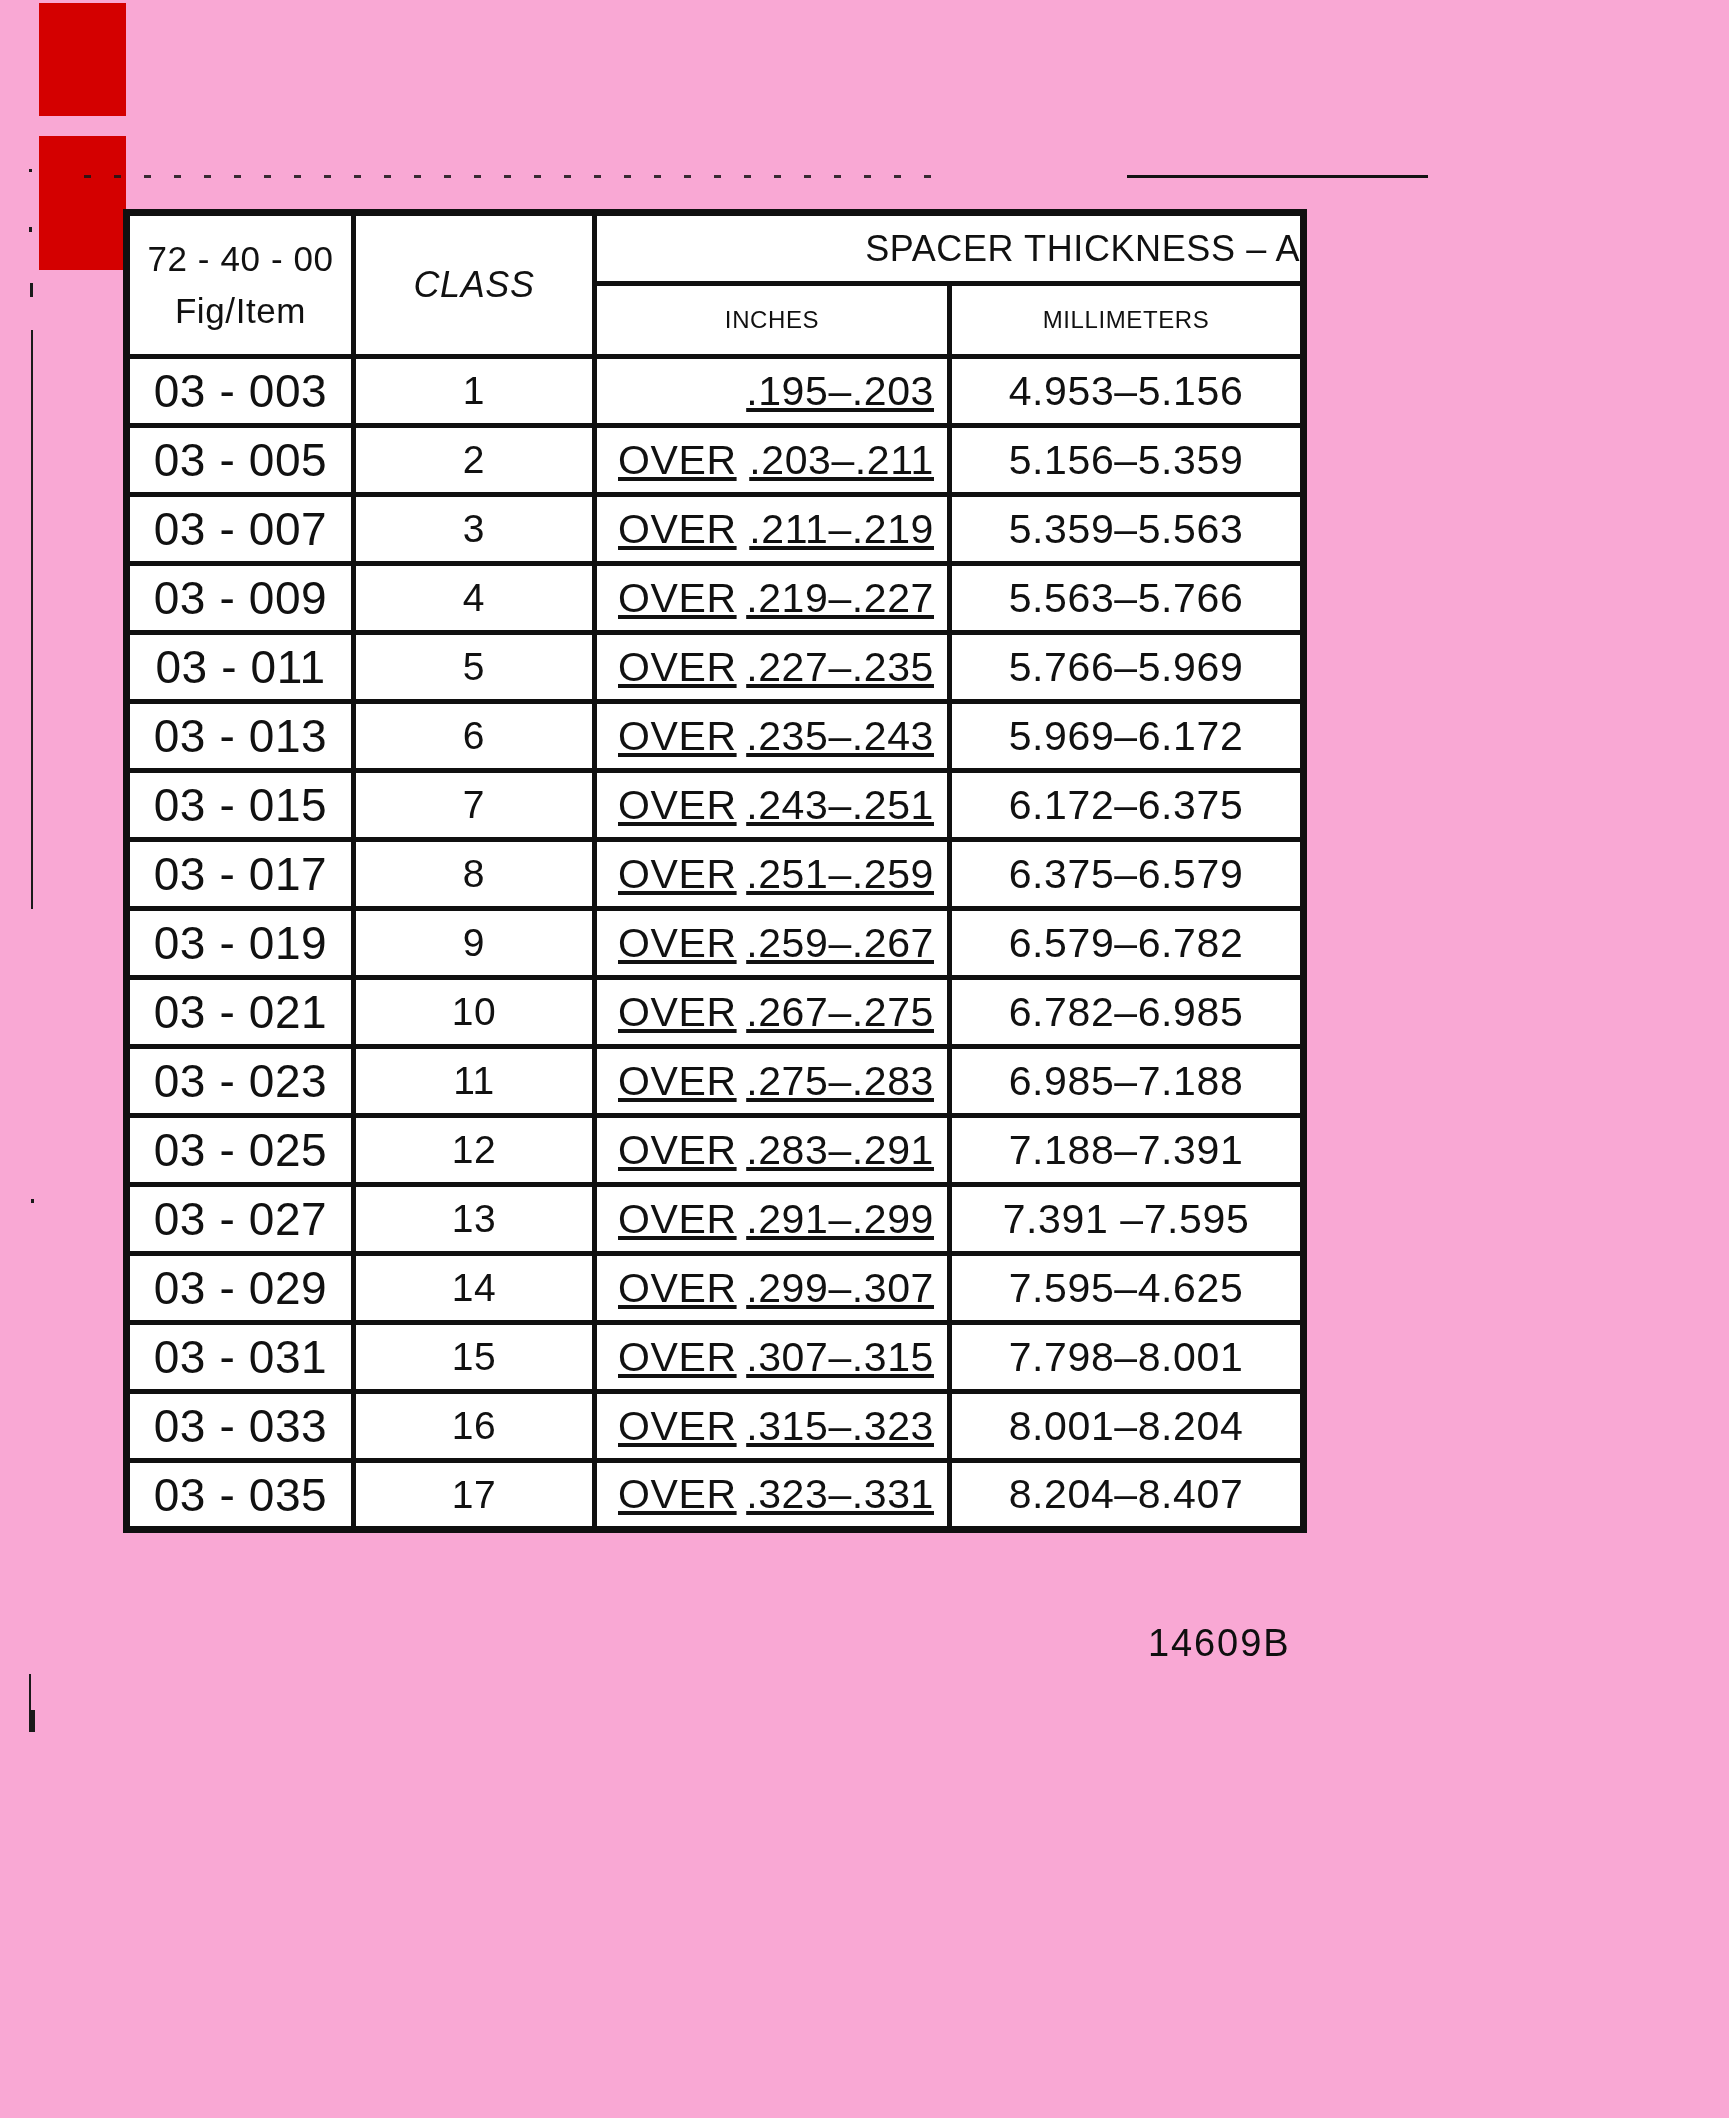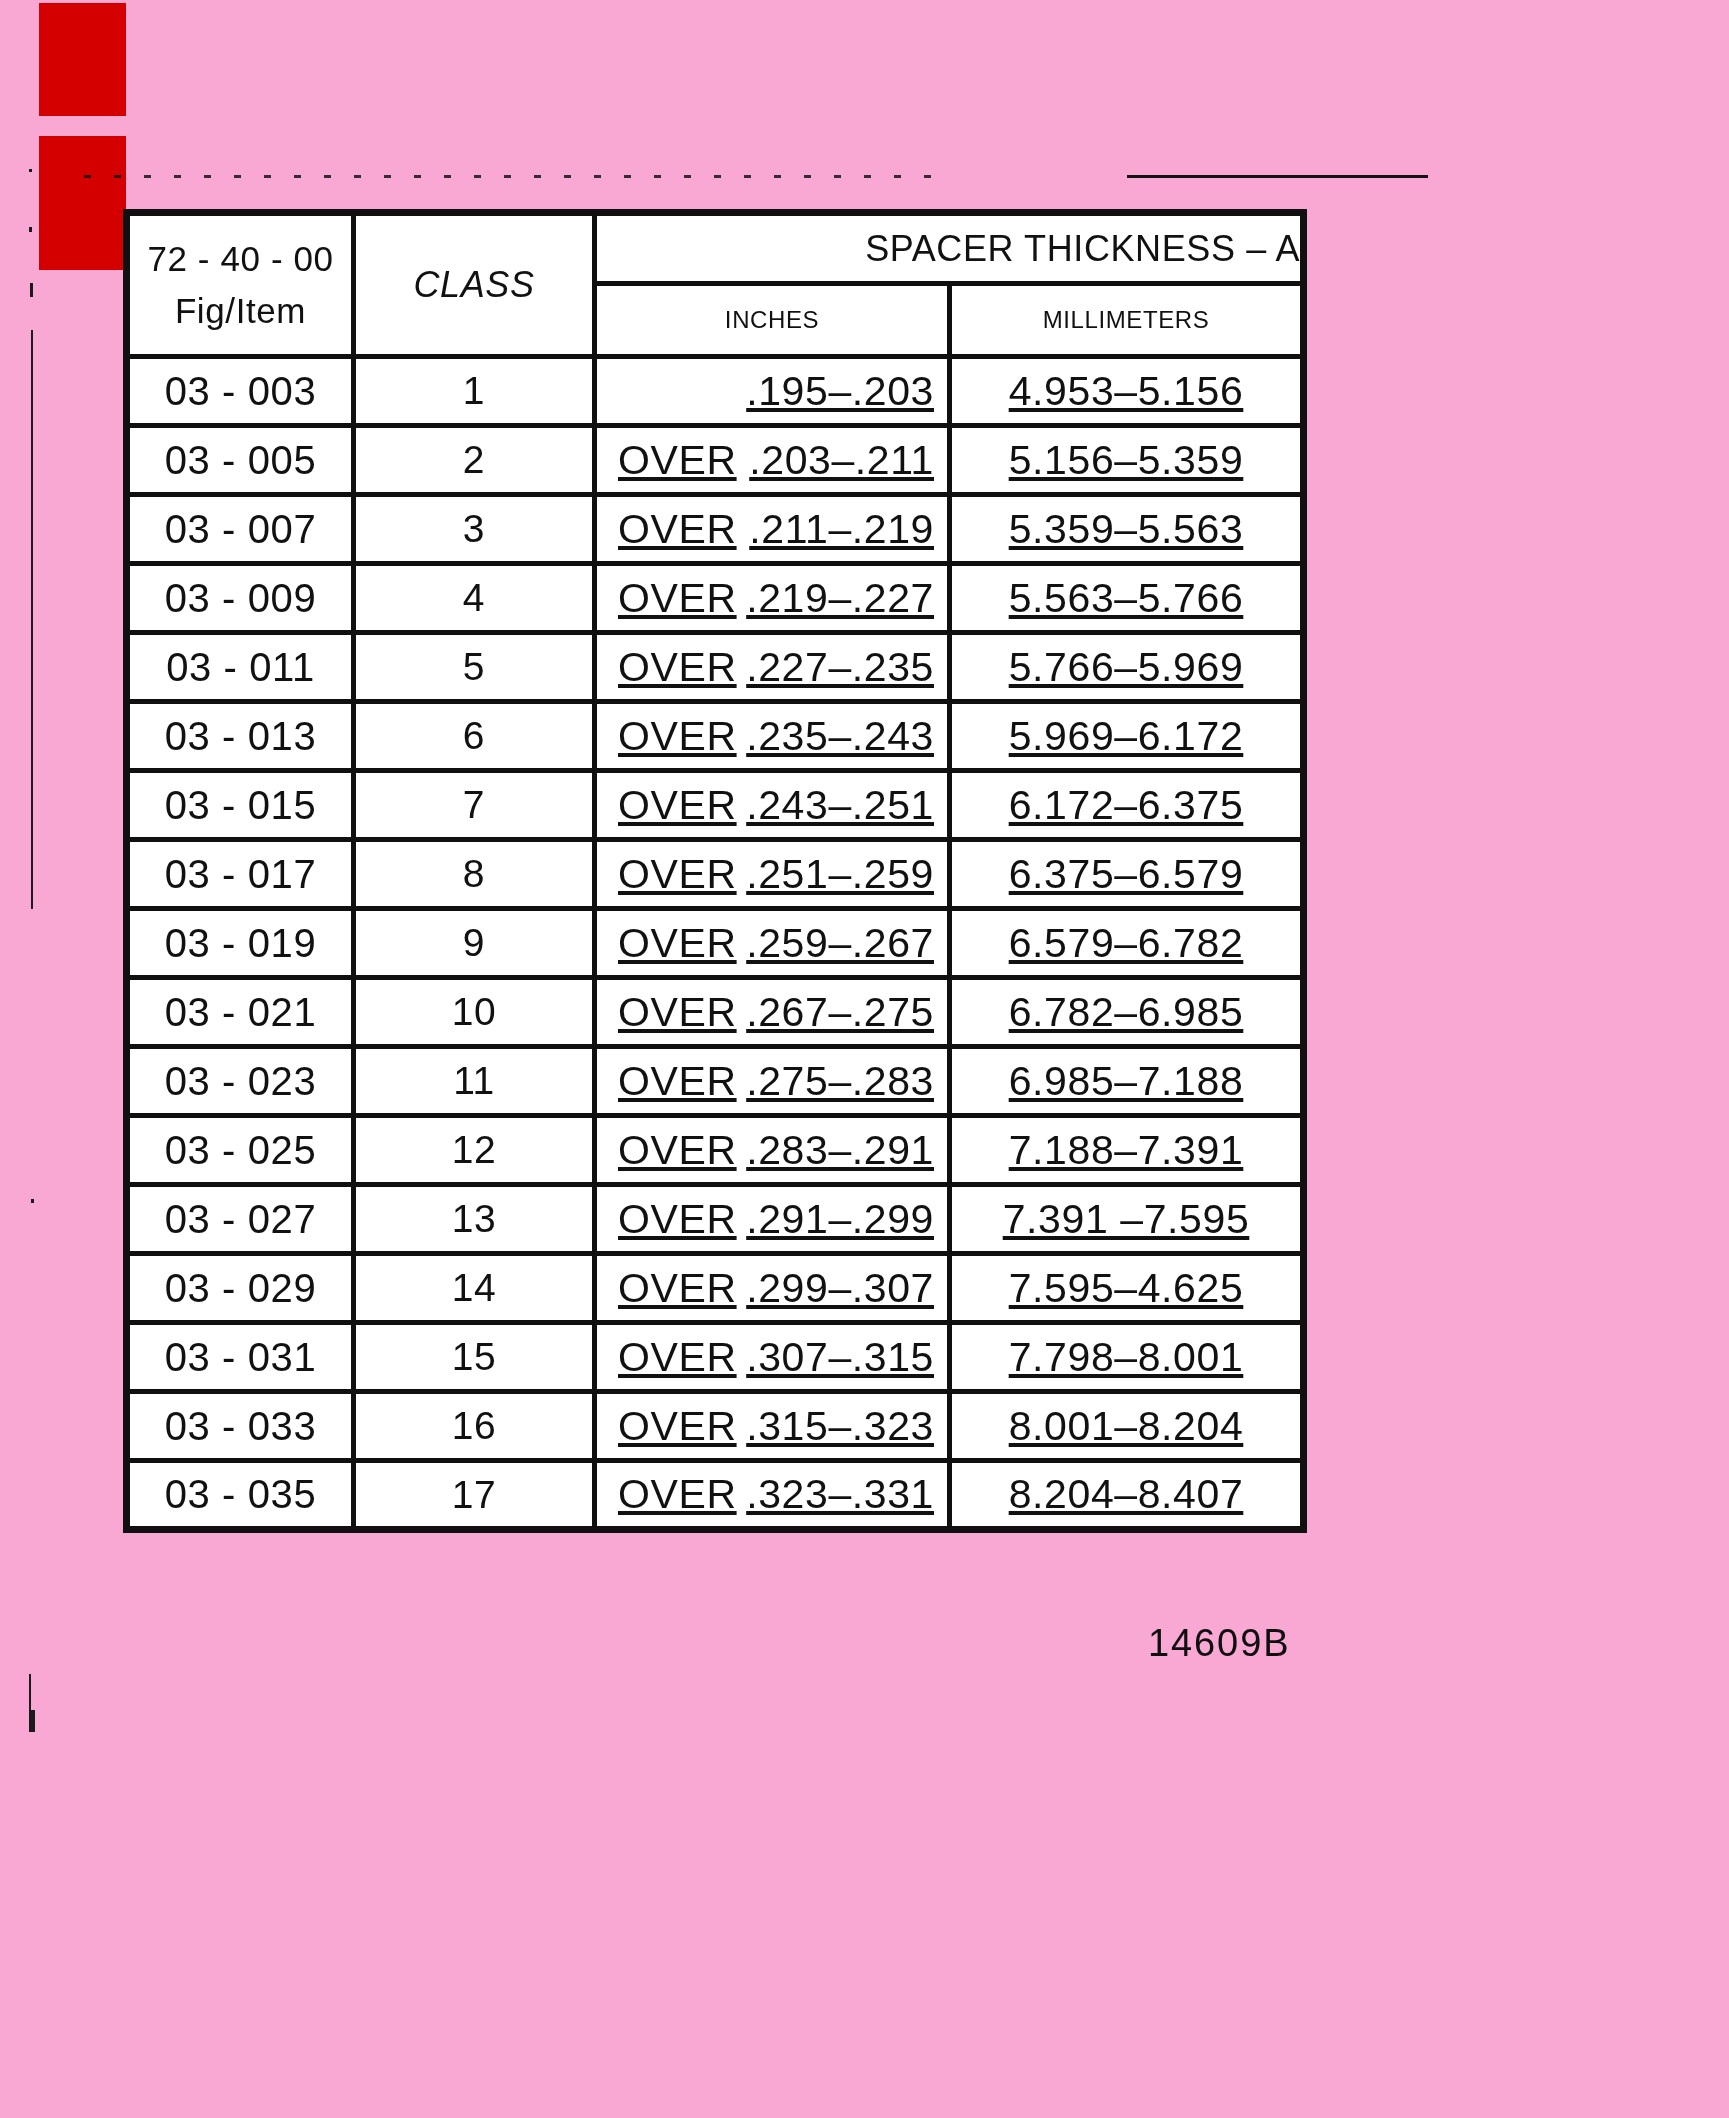--- a/index.html
+++ b/index.html
@@ -47,28 +47,28 @@
     border:5.8px solid #101010;
     font-weight:normal;
     vertical-align:middle;
     background:#ffffff;
     letter-spacing:0.6px;
   }
   th.fig-head   { font-size:35px; text-align:center; line-height:1.5; }
   th.class-head { font-size:36px; text-align:center;font-style:italic; }
   th.spacer-head{ font-size:36px; text-align:right; height:71px; }
   th.unit-head  { font-size:24px; text-align:center; height:73px; }
-  td.fig-cell   { font-size:40px; text-align:center; }
+  td.fig-cell   { font-size:46px; text-align:center; }
   td.class-cell { font-size:39px; text-align:center; }
   td.inches-cell{ font-size:41px;text-decoration:underline; }
   td.inches-cell .wrap {
     display:flex; justify-content:space-between; align-items:center;
     padding:0 13px 0 21px; width:100%;
   }
-  td.mm-cell    { font-size:41px; text-align:center;text-decoration:underline; }
+  td.mm-cell    { font-size:41px; text-align:center; }
   tbody td { height:69px; }
 
   
   .stamp {
     position:absolute; left:1148px; top:1622px;
     font-size:38px; letter-spacing:1.9px; color:#0f0f0f;
   }
 </style>
 </head>
 <body>

